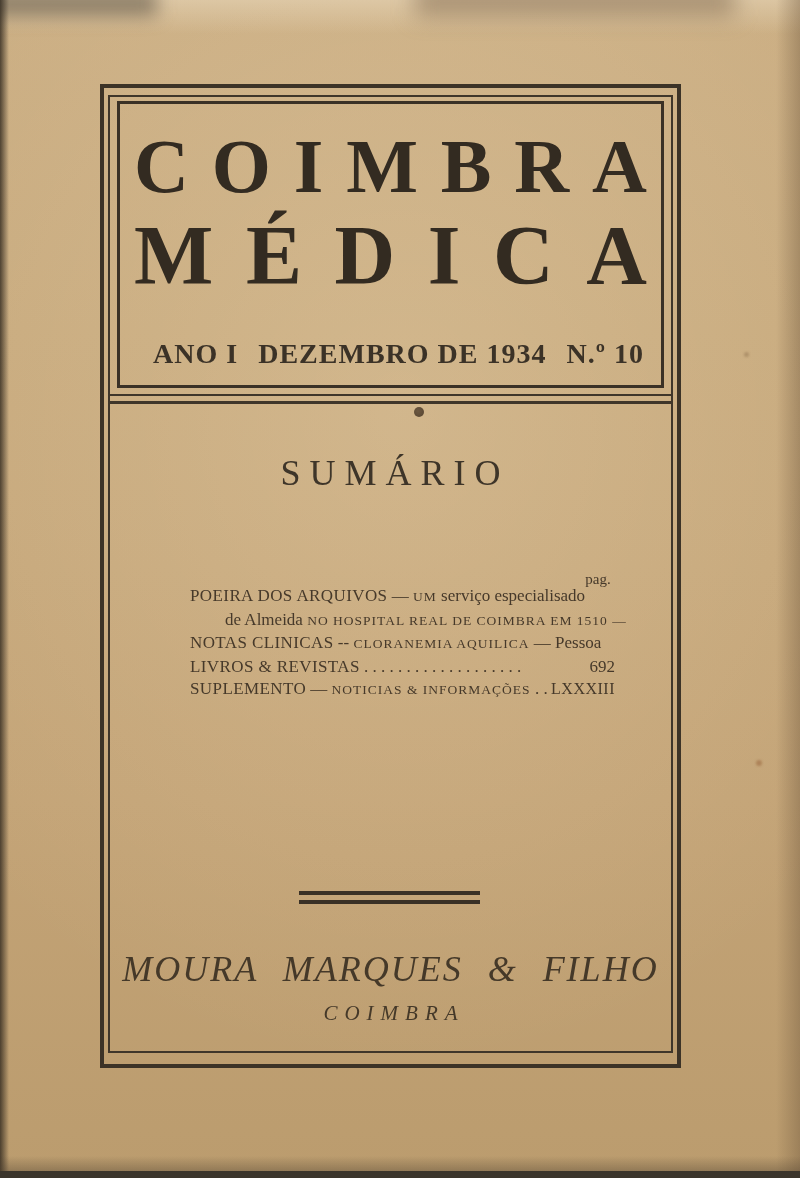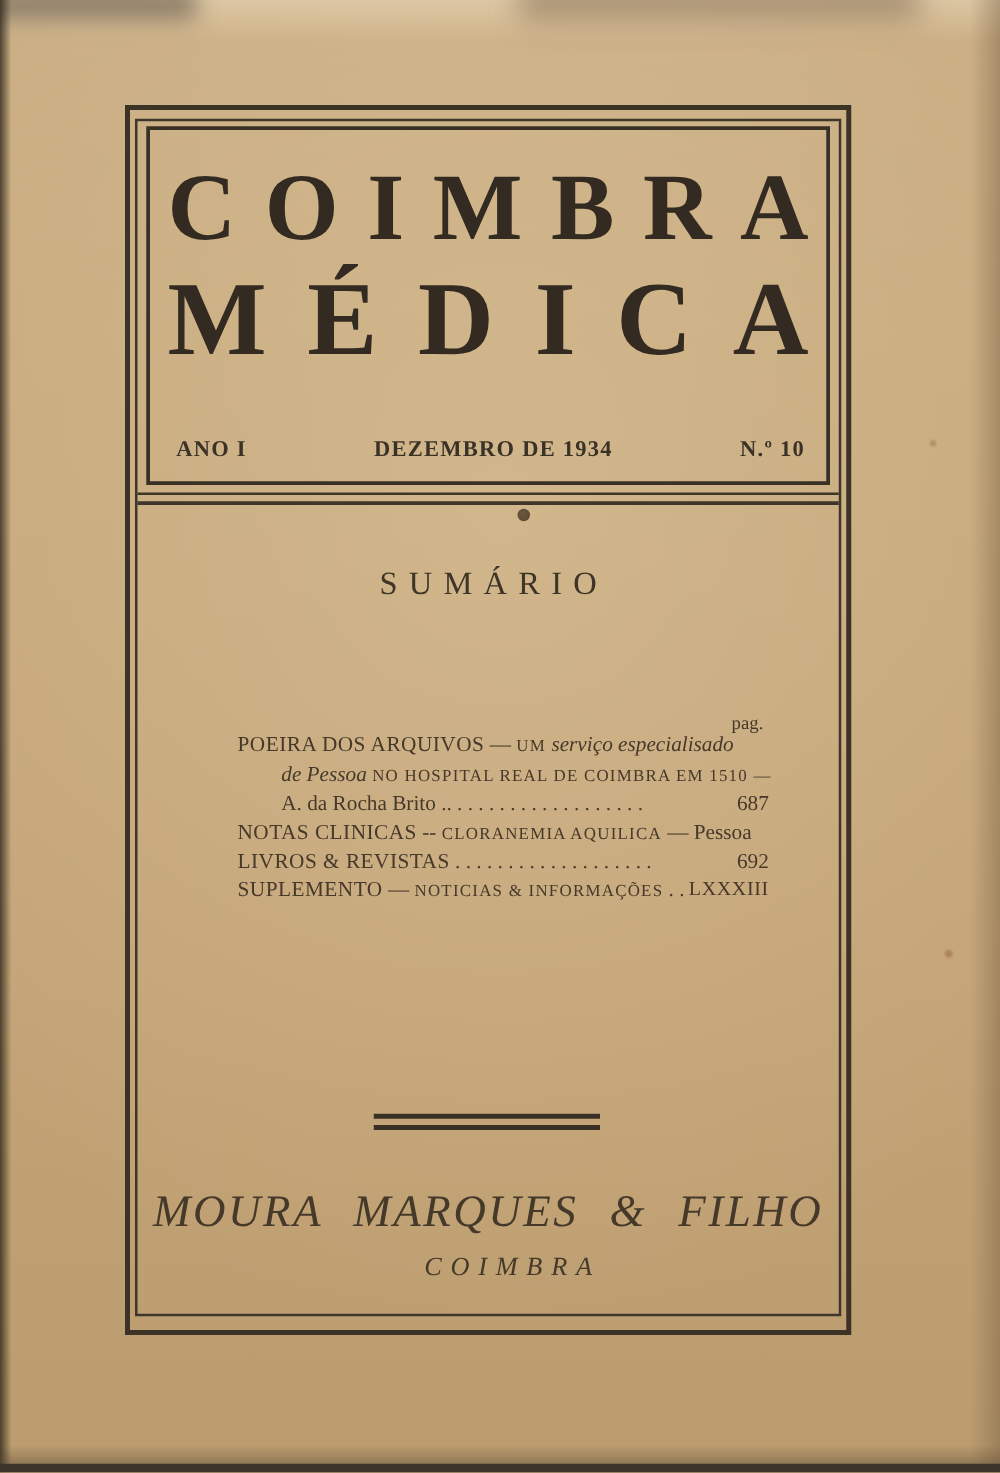--- a/index.html
+++ b/index.html
@@ -38,49 +38,49 @@
   .masthead-box{left:117px;top:101px;width:547px;height:287px;border:3px solid #3a3126;}
   .rule{position:absolute;left:110px;width:561px;background:#3f362a;}
   .rule.r1{top:394px;height:2px;}
   .rule.r2{top:401px;height:3px;}
 
   
   .masthead-box .title-line{display:flex;justify-content:space-between;
     padding:0 14px;color:#332b21;font-weight:700;line-height:1;}
   .title-1{font-size:76px;margin-top:24px;letter-spacing:0;}
   .title-2{font-size:84px;margin-top:10px;}
-  .date-row{position:absolute;left:4px;right:0;bottom:15px;display:flex;
+  .date-row{position:absolute;left:16px;right:0;bottom:15px;display:flex;
     justify-content:space-between;align-items:baseline;padding:0 17px;
-    font-size:18px;font-weight:700;letter-spacing:1px;color:#3b3227;}
+    font-size:28px;font-weight:700;letter-spacing:1px;color:#3b3227;}
 
   
   .sumario{position:absolute;left:108px;top:452px;width:565px;text-align:center;
-    font-size:26px;letter-spacing:9px;text-indent:9px;color:#3e3529;}
+    font-size:36px;letter-spacing:9px;text-indent:9px;color:#3e3529;}
   .pag-label{position:absolute;left:578px;top:571px;width:40px;text-align:center;
     font-size:15px;color:#46392a;}
   .toc{position:absolute;left:190px;top:585px;width:425px;color:#46392a;
     font-size:17px;line-height:22.6px;}
   .toc-row{display:flex;white-space:pre;}
   .toc-row.indent .toc-text{padding-left:35px;}
   .toc-text{flex:1 1 auto;min-width:0;overflow:visible;}
   .toc-row.leader .toc-text{overflow:hidden;}
   .toc-page{flex:0 0 46px;text-align:right;}
   .seg-caps{letter-spacing:0.4px;}
   .seg-smallcaps{font-size:13.5px;letter-spacing:1px;}
-  .seg-italic{font-style:italic;}
+  .seg-italic{}
   .toc-page.smallcaps{font-size:16px;letter-spacing:0.5px;}
 
   
   .divider{position:absolute;left:299px;top:891px;width:181px;}
   .divider .bar{height:4px;background:#3a3126;}
   .divider .bar+.bar{margin-top:5px;}
   .publisher{position:absolute;left:108px;top:948px;width:565px;text-align:center;
     font-style:italic;font-size:36px;letter-spacing:2px;word-spacing:14px;color:#453929;}
   .pub-city{position:absolute;left:108px;top:1001px;width:565px;text-align:center;
-    font-style:italic;font-size:21px;letter-spacing:7px;text-indent:7px;color:#453929;padding-left:16px;}
+    font-style:italic;font-size:21px;letter-spacing:7px;text-indent:7px;color:#453929;}
 </style>
 </head>
 <body>
 
 <div class="stage">
 
   <div class="top-light"></div>
   <div class="smudge-left"></div>
   <div class="smudge-mid"></div>
   <div class="left-edge"></div>
@@ -118,22 +118,21 @@
     </div>
   </div>
   <div class="rule r1"></div>
   <div class="rule r2"></div>
   <div class="ink-dot"></div>
 
   <div class="sumario">SUMÁRIO</div>
   <div class="pag-label">pag.</div>
   <div class="toc">
       <div class="toc-row"><div class="toc-text"><span class="seg-caps">POEIRA DOS ARQUIVOS</span><span class="seg-normal"> — </span><span class="seg-smallcaps">UM </span><span class="seg-italic">serviço especialisado</span></div><div class="toc-page"></div></div>
-      <div class="toc-row indent"><div class="toc-text"><span class="seg-italic">de Pessoa </span><span class="seg-smallcaps">NO HOSPITAL REAL DE COIMBRA EM 1510 —</span></div><div class="toc-page"></div></div>
-      <div class="toc-row indent leader"><div class="toc-text"><span class="seg-normal">A. da Rocha Brito .. . . . . . . . . . . . . . . . . . .</span></div><div class="toc-page">687</div></div>
+      <div class="toc-row indent"><div class="toc-text"><span class="seg-italic">de Almeida </span><span class="seg-smallcaps">NO HOSPITAL REAL DE COIMBRA EM 1510 —</span></div><div class="toc-page"></div></div>
       <div class="toc-row"><div class="toc-text"><span class="seg-caps">NOTAS CLINICAS</span><span class="seg-normal"> -- </span><span class="seg-smallcaps">CLORANEMIA AQUILICA</span><span class="seg-normal"> — Pessoa</span></div><div class="toc-page"></div></div>
       <div class="toc-row leader"><div class="toc-text"><span class="seg-caps">LIVROS &amp; REVISTAS</span><span class="seg-normal"> . . . . . . . . . . . . . . . . . . .</span></div><div class="toc-page">692</div></div>
       <div class="toc-row leader"><div class="toc-text"><span class="seg-caps">SUPLEMENTO</span><span class="seg-normal"> — </span><span class="seg-smallcaps">NOTICIAS &amp; INFORMAÇÕES</span><span class="seg-normal"> . . . . . .</span></div><div class="toc-page smallcaps">LXXXIII</div></div>
     </div>
 
   <div class="divider">
     <div class="bar"></div>
     <div class="bar"></div>
   </div>
   <div class="publisher">MOURA MARQUES &amp; FILHO</div>

